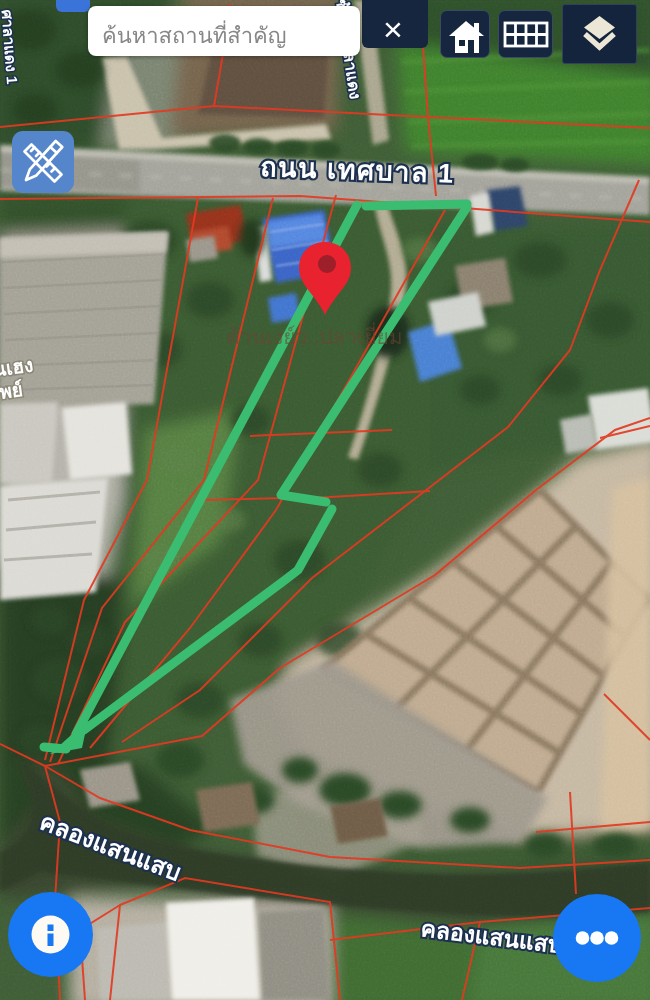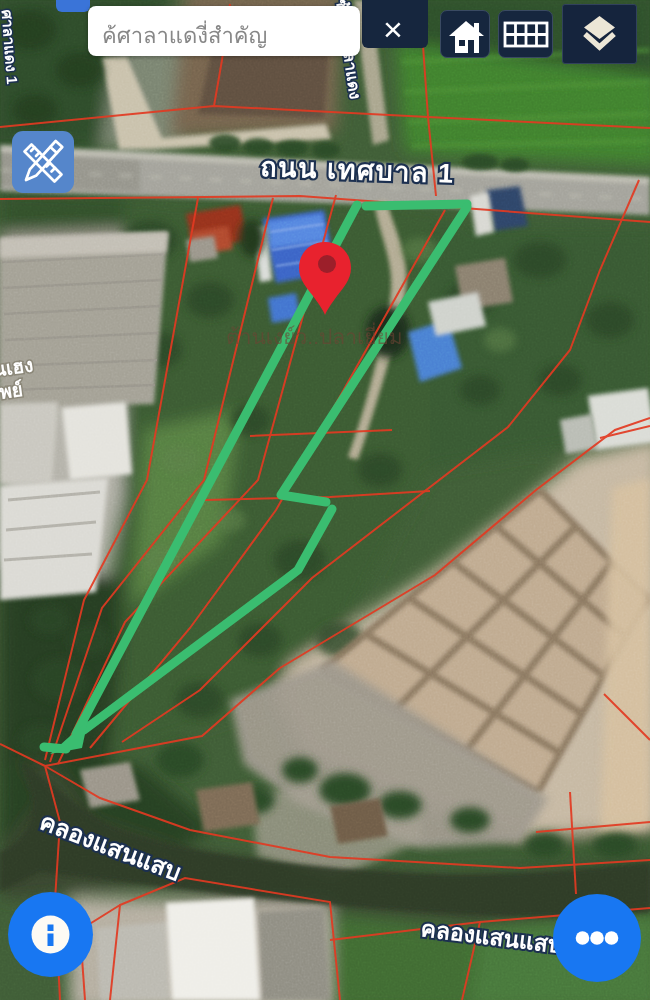--- a/index.html
+++ b/index.html
@@ -330,21 +330,21 @@
   <text x="38" y="828" font-size="24" font-weight="bold" fill="#ffffff" stroke="#1c3050" stroke-width="4" paint-order="stroke" transform="rotate(21 38 828)">คลองแสนแสบ</text>
 
   <text x="420" y="936" font-size="23" font-weight="bold" fill="#ffffff" stroke="#1c3050" stroke-width="4" paint-order="stroke" transform="rotate(7 420 936)">คลองแสนแสบ</text>
 </g>
 </svg>
 
 <div style="position:absolute;left:362px;top:0px;width:66px;height:48px;background:#16263e;border-radius:0 0 6px 6px;"></div>
 <div style="position:absolute;left:376px;top:7px;width:34px;height:42px;color:#fff;font-size:34px;line-height:44px;text-align:center;font-weight:400;">×</div>
 
 <div style="position:absolute;left:88px;top:6px;width:272px;height:50px;background:#ffffff;border-radius:8px;box-shadow:0 1px 4px rgba(0,0,0,0.35);">
-  <div style="position:absolute;left:14px;top:12px;font-size:22px;color:#878787;">ค้ศาลาแดงี่สำคัญ</div>
+  <div style="position:absolute;left:14px;top:12px;font-size:22px;color:#878787;">ค้นหาสถานที่สำคัญ</div>
 </div>
 
 <div style="position:absolute;left:440px;top:10px;width:50px;height:48px;background:#16263e;border:1px solid #3a4a62;border-radius:7px;box-sizing:border-box;">
   <svg width="48" height="46" viewBox="0 0 48 46">
     <polygon points="25,10 43,25 8,25" fill="#fff"></polygon>
     <rect x="33" y="12" width="5" height="9" fill="#fff"></rect>
     <rect x="14" y="25" width="24" height="17" fill="#fff"></rect>
     <rect x="18" y="29" width="6" height="6" fill="#16263e"></rect>
     <rect x="27" y="29" width="6" height="13" fill="#16263e"></rect>
   </svg>

